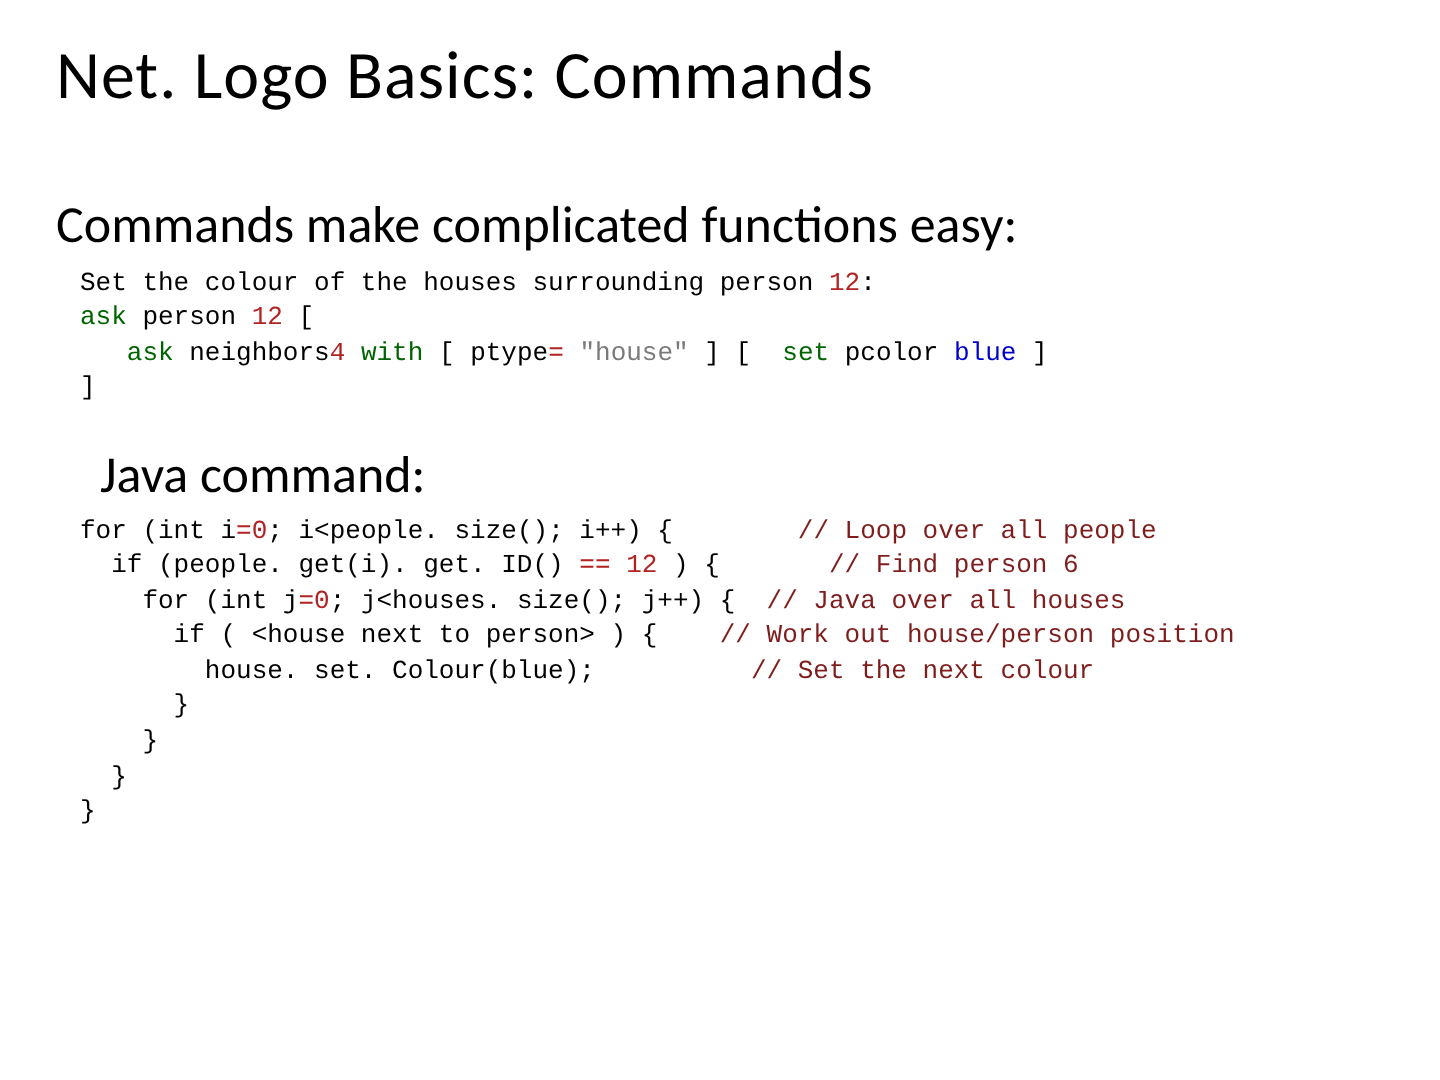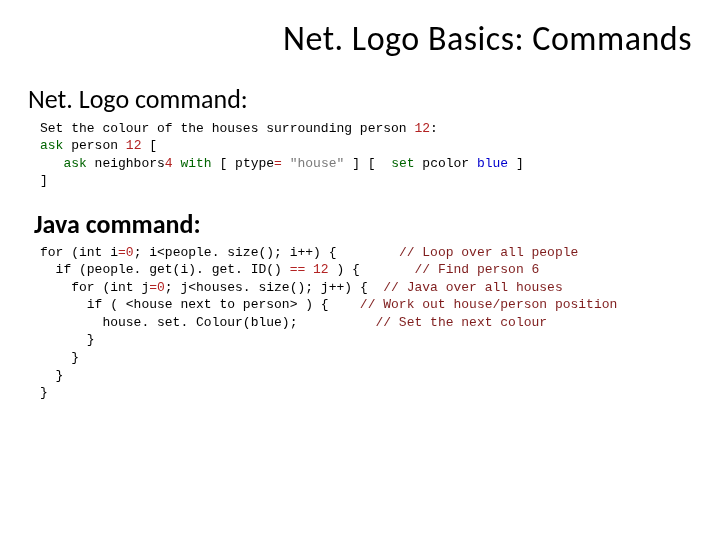--- a/index.html
+++ b/index.html
@@ -14,34 +14,33 @@
   }
   .slide {
     box-sizing: border-box;
     width: 720px;
     height: 540px;
     padding: 12px 28px 0 28px;
   }
   .title {
     font-size: 34px;
     font-weight: 400;
-    text-align: right;
-    margin: 6px 0 24px 0;
+    margin: 6px 0 37px 0;
     letter-spacing: 0.5px;
   }
   .subtitle {
     font-size: 26px;
     font-weight: 400;
     margin: 0 0 2px 0;
     line-height: 1.25;
   }
   .section-label {
     font-size: 26px;
-    font-weight: 700;
-    margin: 18px 0 2px 6px;
+    font-weight: 400;
+    margin: 18px 0 2px 22px;
   }
   pre.code {
     font-family: "Courier New", Courier, monospace;
     font-size: 13px;
     line-height: 1.35;
     margin: 4px 0 0 12px;
     white-space: pre;
   }
   .kw   { color: #006400; }  
   .str  { color: #7a7a7a; }  
@@ -50,21 +49,21 @@
   .op   { color: #b22222; }  
   .cmt  { color: #7f1d1d; }  
 </style>
 </head>
 <body>
 
 <div class="slide">
 
   <div class="title">Net. Logo Basics: Commands</div>
 
-  <div class="subtitle"> Net. Logo command:</div>
+  <div class="subtitle">Commands make complicated functions easy:</div>
 
   <pre class="code"><span><span>Set the colour of the houses surrounding person </span><span class="num">12</span><span>:</span></span>
 <span><span class="kw">ask</span><span> person </span><span class="num">12</span><span> [</span></span>
 <span><span>   </span><span class="kw">ask</span><span> neighbors</span><span class="num">4</span><span> </span><span class="kw">with</span><span> [ ptype</span><span class="op">=</span><span> </span><span class="str">"house"</span><span> ] [  </span><span class="kw">set</span><span> pcolor </span><span class="cst">blue</span><span> ]</span></span>
 <span>]</span></pre>
 
   <div class="section-label">Java command:</div>
 
   <pre class="code"><span><span>for (int i</span><span class="op">=</span><span class="num">0</span><span>; i&lt;people. size(); i++) {        </span><span class="cmt">// Loop over all people</span></span>
 <span><span>  if (people. get(i). get. ID() </span><span class="op">==</span><span> </span><span class="num">12</span><span> ) {       </span><span class="cmt">// Find person 6</span></span>

